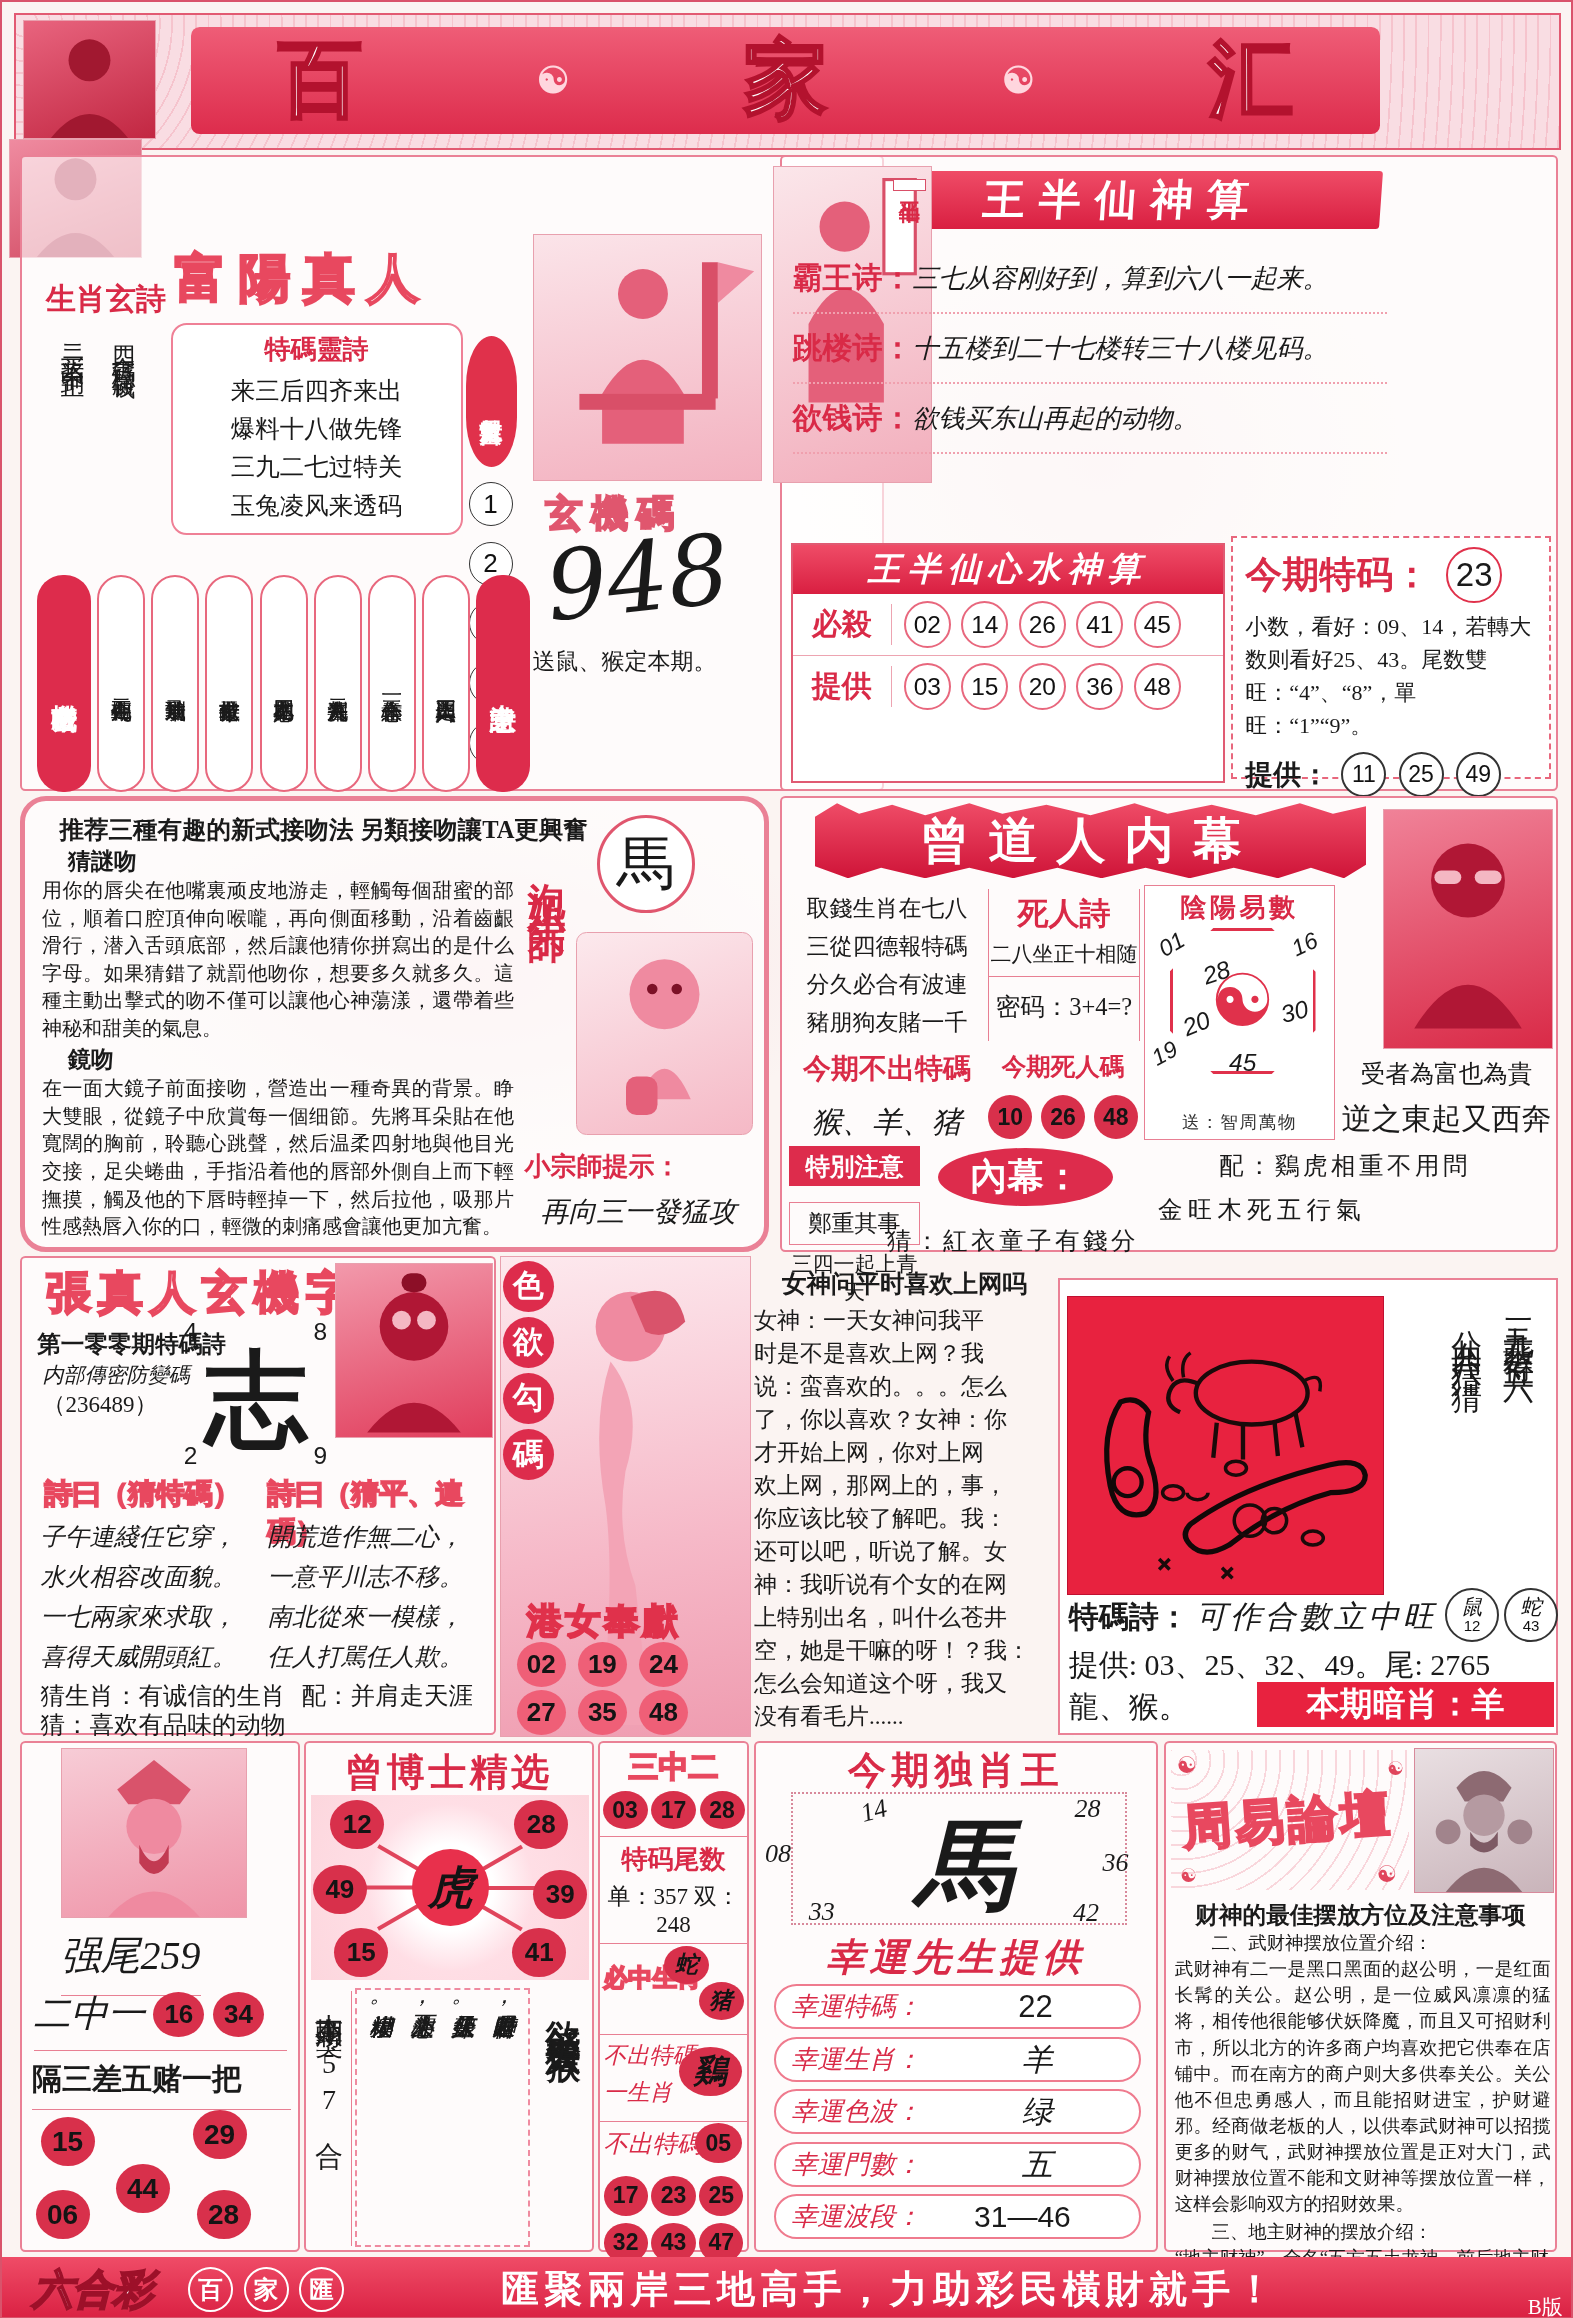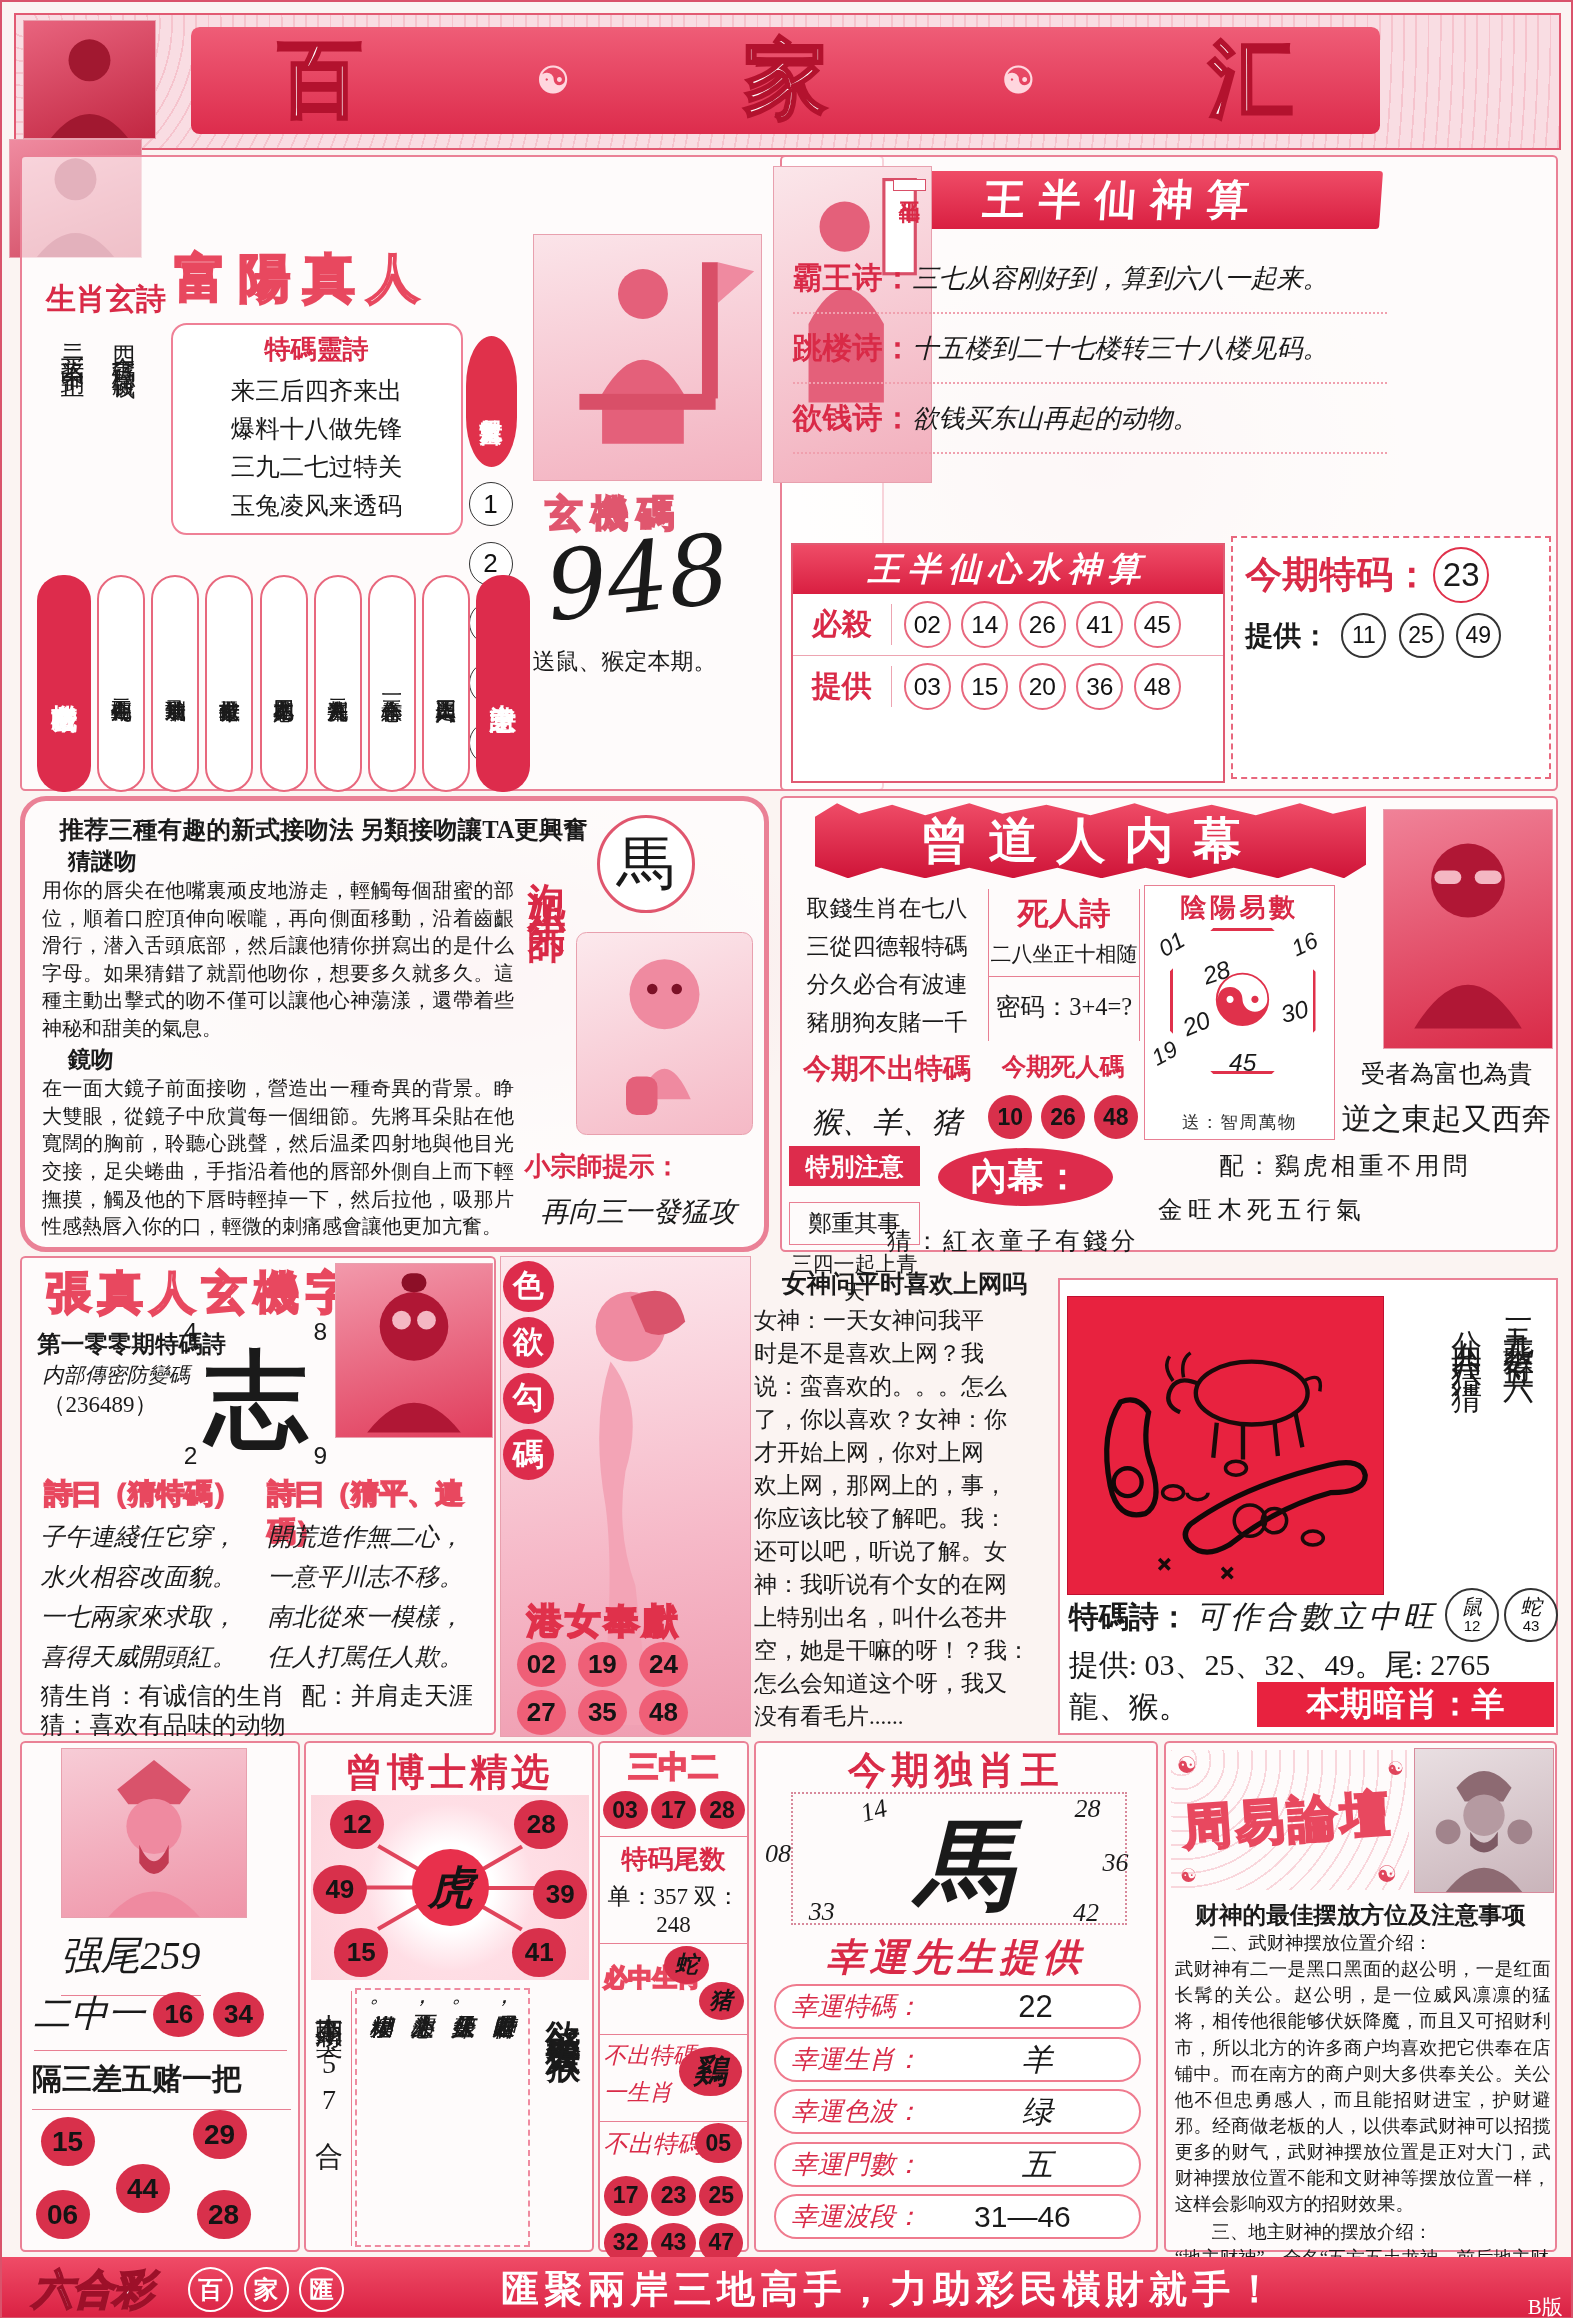--- a/index.html
+++ b/index.html
@@ -154,24 +154,25 @@
           <span class="circ c-outline sans" style="width:47px;height:47px;font-size:24.5px;">03</span>
           <span class="circ c-outline sans" style="width:47px;height:47px;font-size:24.5px;">15</span>
           <span class="circ c-outline sans" style="width:47px;height:47px;font-size:24.5px;">20</span>
           <span class="circ c-outline sans" style="width:47px;height:47px;font-size:24.5px;">36</span>
           <span class="circ c-outline sans" style="width:47px;height:47px;font-size:24.5px;">48</span>
         </span>
       </div>
     </div>
 
     <div class="abs" style="left:449px;top:379px;width:320px;height:243px;border:2.6px dashed #e8677d;background:#fff;padding:8.7px 12.2px;box-sizing:border-box;">
-      <div style="display:flex;align-items:center;gap:3px;">
+      <div style="display:flex;align-items:center;gap:16px;">
         <span class="sans red" style="font-size:37px;font-weight:bold;">今期特码：</span>
         <span class="circ sans" style="width:56px;height:56px;border:2.6px solid #e0314b;font-size:33px;">23</span>
       </div>
+      <div style="font-size:22px;line-height:1.5;margin-top:7px;">小数，看好：09、14，若轉大数则看好25、43。尾数雙旺：“4”、“8”，單旺：“1”“9”。</div>
       <div style="display:flex;align-items:center;gap:12.2px;margin-top:10.5px;">
         <span class="sans" style="font-size:28px;font-weight:bold;">提供：</span>
         <span class="circ c-black sans" style="width:45px;height:45px;font-size:23px;">11</span>
         <span class="circ c-black sans" style="width:45px;height:45px;font-size:23px;">25</span>
         <span class="circ c-black sans" style="width:45px;height:45px;font-size:23px;">49</span>
       </div>
     </div>
   </div>
 
   <div class="panel" style="left:17.5px;top:794px;width:749px;height:456px;border-width:5.2px;border-radius:26px;">

